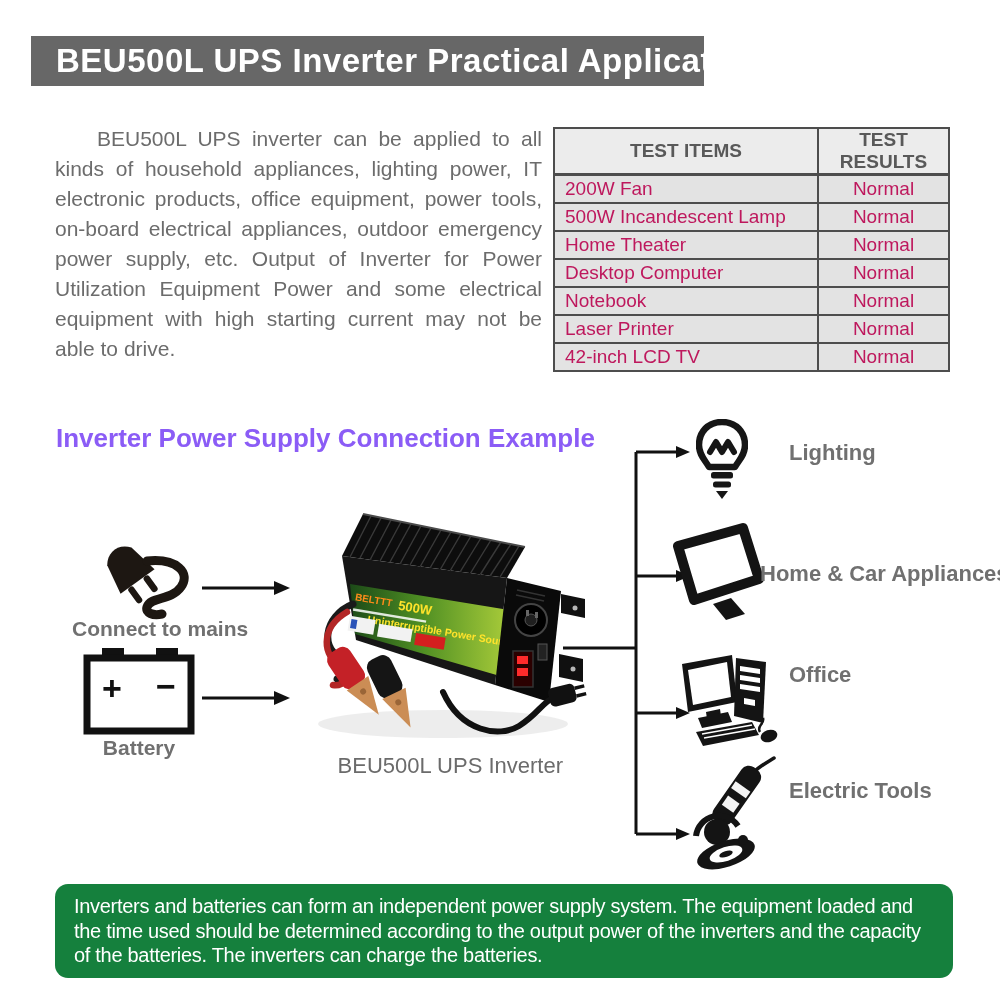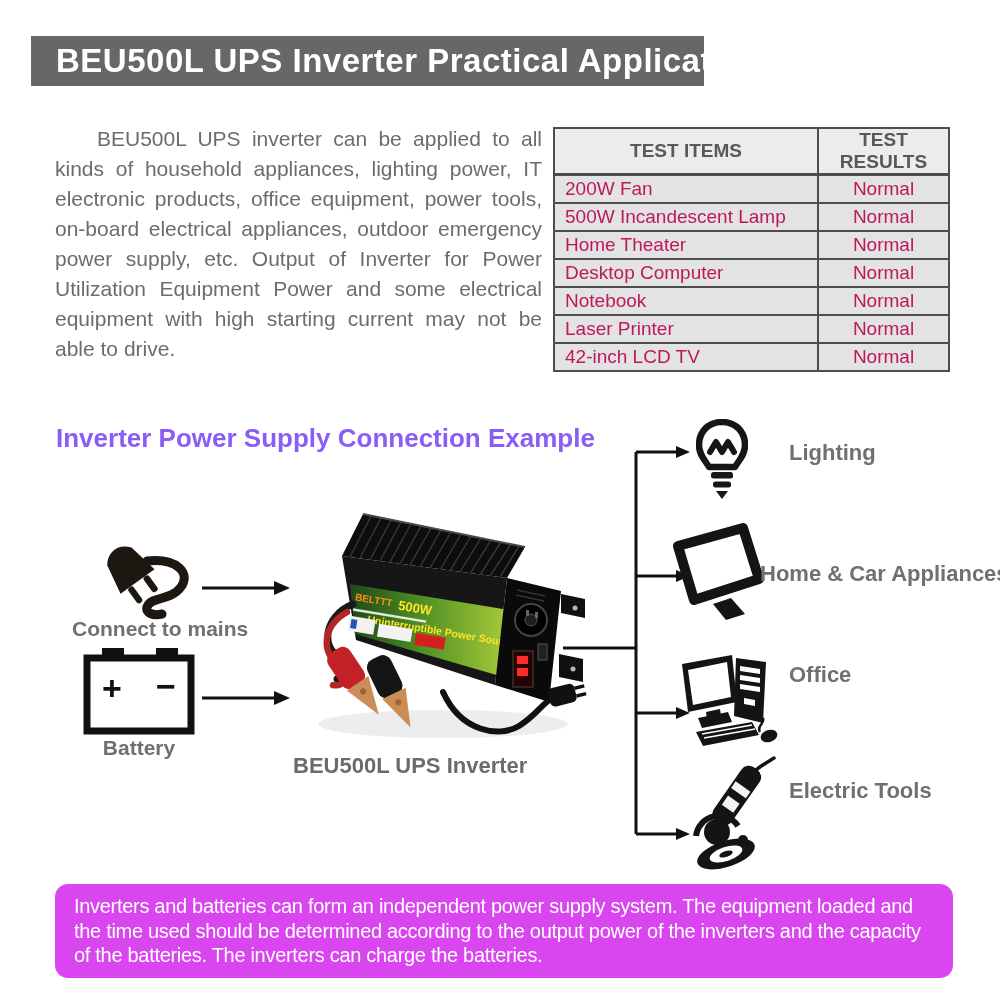--- a/index.html
+++ b/index.html
@@ -46,27 +46,27 @@
   .diag-label{
     position:absolute;color:#707070;font-size:21px;font-weight:bold;
     white-space:nowrap;
   }
   .target-label{
     position:absolute;color:#707070;font-size:22px;font-weight:bold;
     white-space:nowrap;
   }
   .abs{position:absolute;}
   .inverter-caption{
-    position:absolute;left:293px;top:753px;width:270px;text-align:left;
-    color:#6b6b6b;font-size:22px;font-weight:bold;white-space:nowrap;
+    position:absolute;left:293px;top:753px;width:270px;text-align:right;
+    color:#6b6b6b;font-size:22px;font-weight:normal;white-space:nowrap;
   }
   
   .footer-note{
     position:absolute;left:55px;top:884px;width:898px;min-height:88px;
-    box-sizing:border-box;background:#d946ef;border-radius:13px;
+    box-sizing:border-box;background:#15803d;border-radius:13px;
     color:#ffffff;font-size:20px;line-height:24.5px;letter-spacing:-0.3px;
     padding:10px 19px;
   }
 </style>
 </head>
 <body>
 
 <div class="page">
 
   <div class="title-banner">BEU500L UPS Inverter Practical Applications</div>

